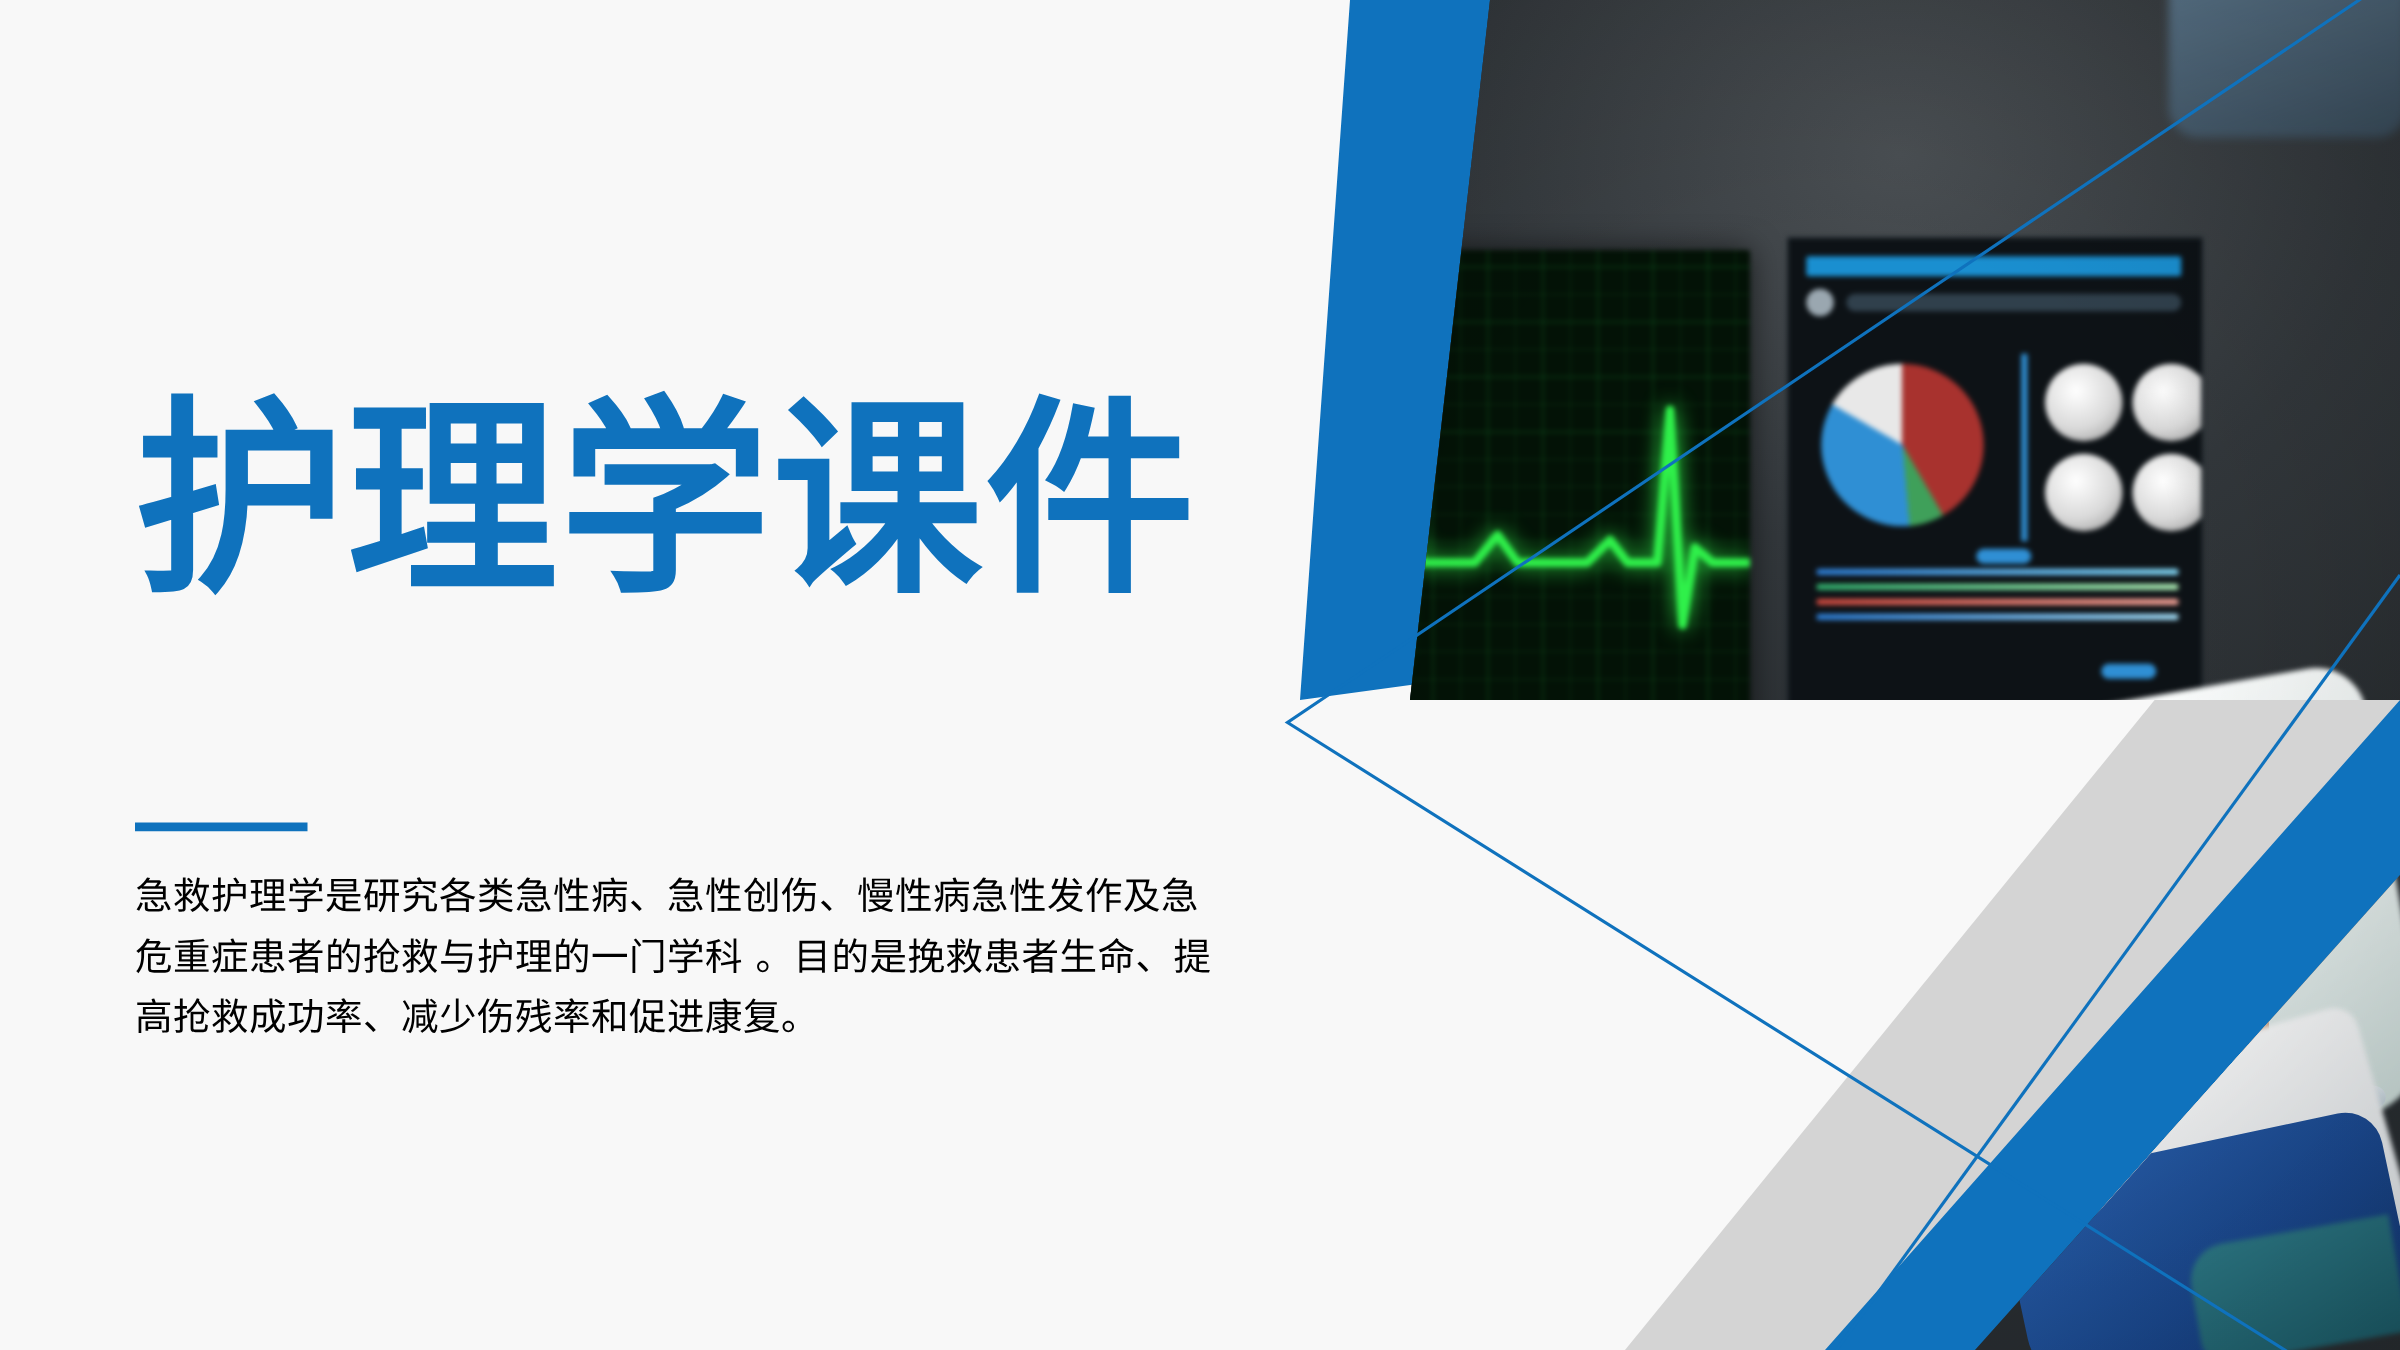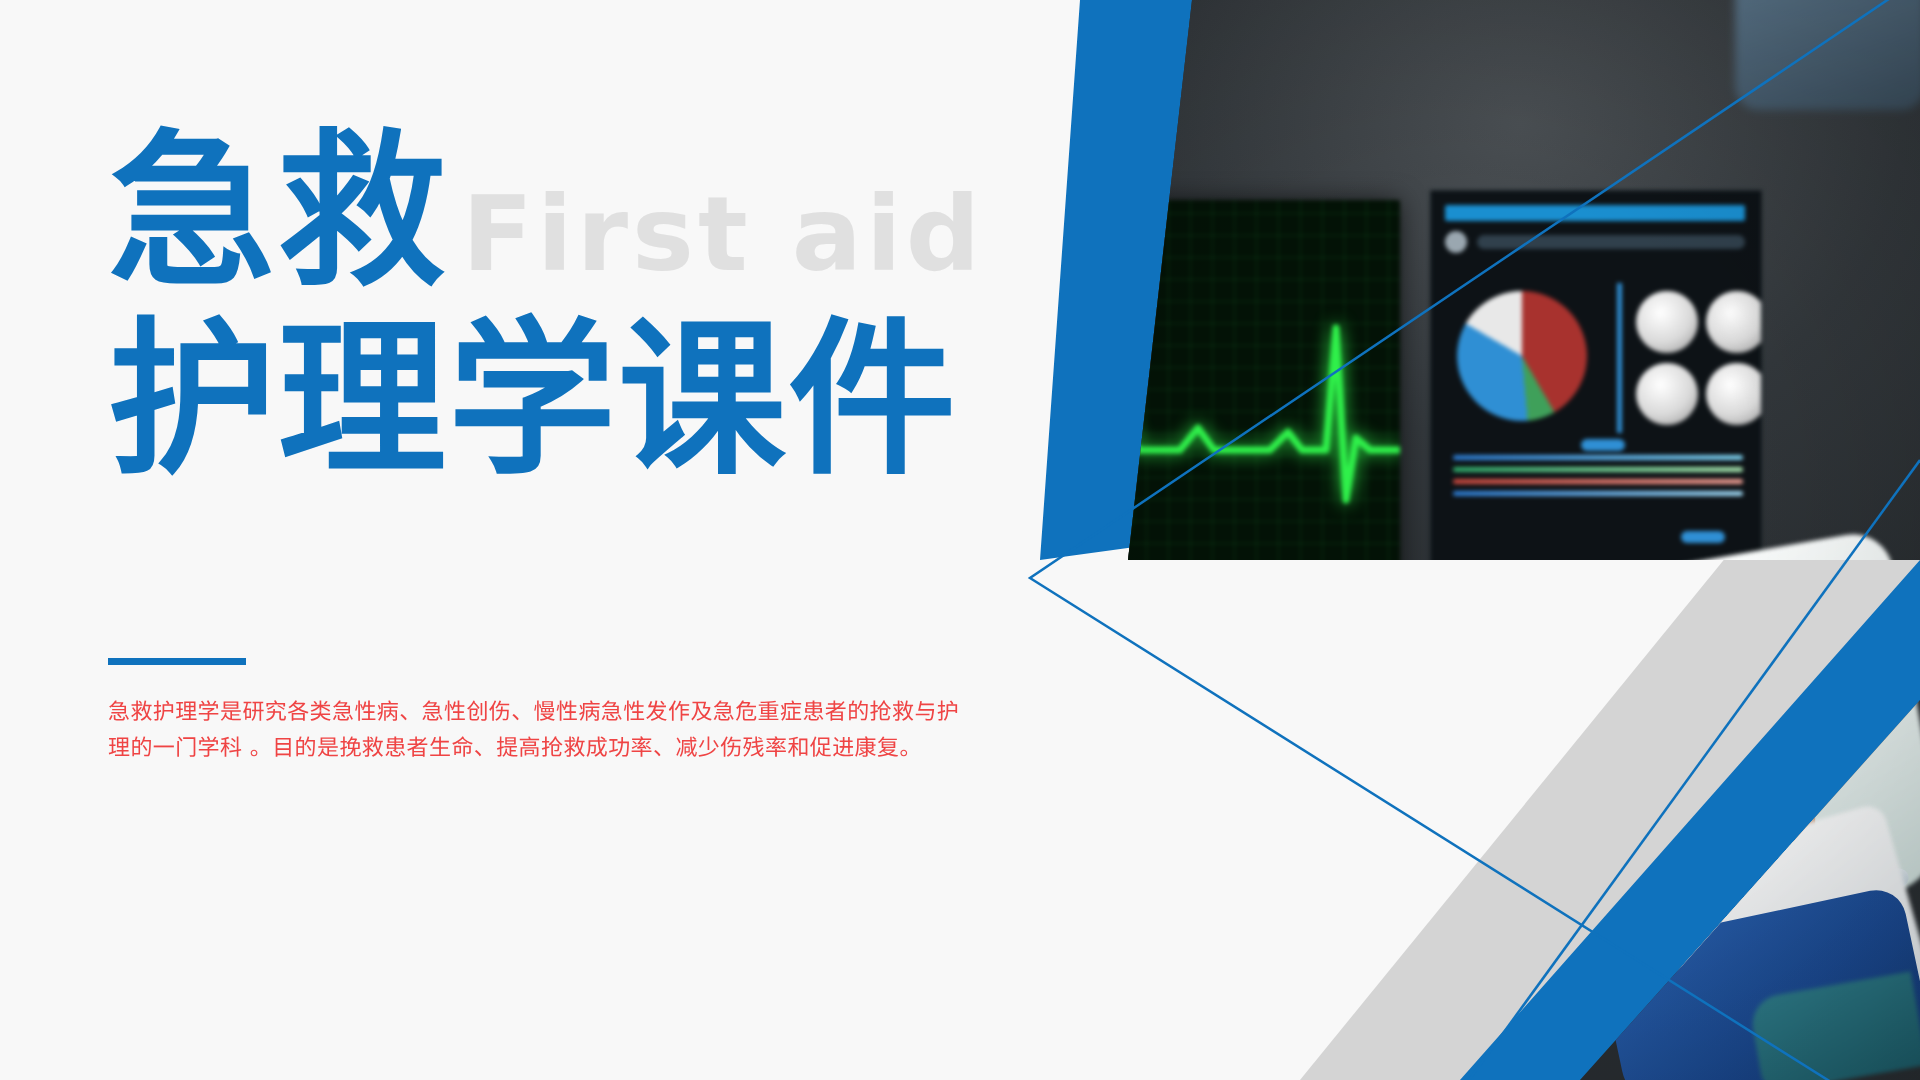--- a/index.html
+++ b/index.html
@@ -69,23 +69,23 @@
     position:absolute;
     left:0;top:658px;
     width:138px;height:7px;
     background:#0f72bd;
   }
 
   .desc{
     position:absolute;
     left:0;top:694px;
     width:870px;
-    font-size:22px;
+    font-size:30px;
     line-height:1.62;
-    color:#ef4444;
+    color:#000000;
     letter-spacing:0.4px;
     font-family:"DejaVu Sans","Liberation Sans",sans-serif;
   }
 
   
   .meta-row{
     position:absolute;
     left:0;top:862px;
     display:flex;
     align-items:center;
@@ -315,24 +315,20 @@
     </div>
 
     <svg class="chev-outline" viewBox="0 0 1000 1160">
       <polyline points="1000,18 110,618 1000,1178" fill="none" stroke="#0f72bd" stroke-width="2.5"></polyline>
       <polyline points="1000,500 520,1160" fill="none" stroke="#0f72bd" stroke-width="2.5"></polyline>
     </svg>
   </div>
 
   <div class="left-col">
 
-    <div class="title-row1">
-      <span class="title-cn-1">急救</span>
-      <span class="title-en">First aid</span>
-    </div>
 
     <div class="title-row2">
       <span class="title-cn-2">护理学课件</span>
     </div>
 
     <div class="accent-bar"></div>
 
     <div class="desc">急救护理学是研究各类急性病、急性创伤、慢性病急性发作及急危重症患者的抢救与护理的一门学科 。目的是挽救患者生命、提高抢救成功率、减少伤残率和促进康复。</div>
 
   </div>

